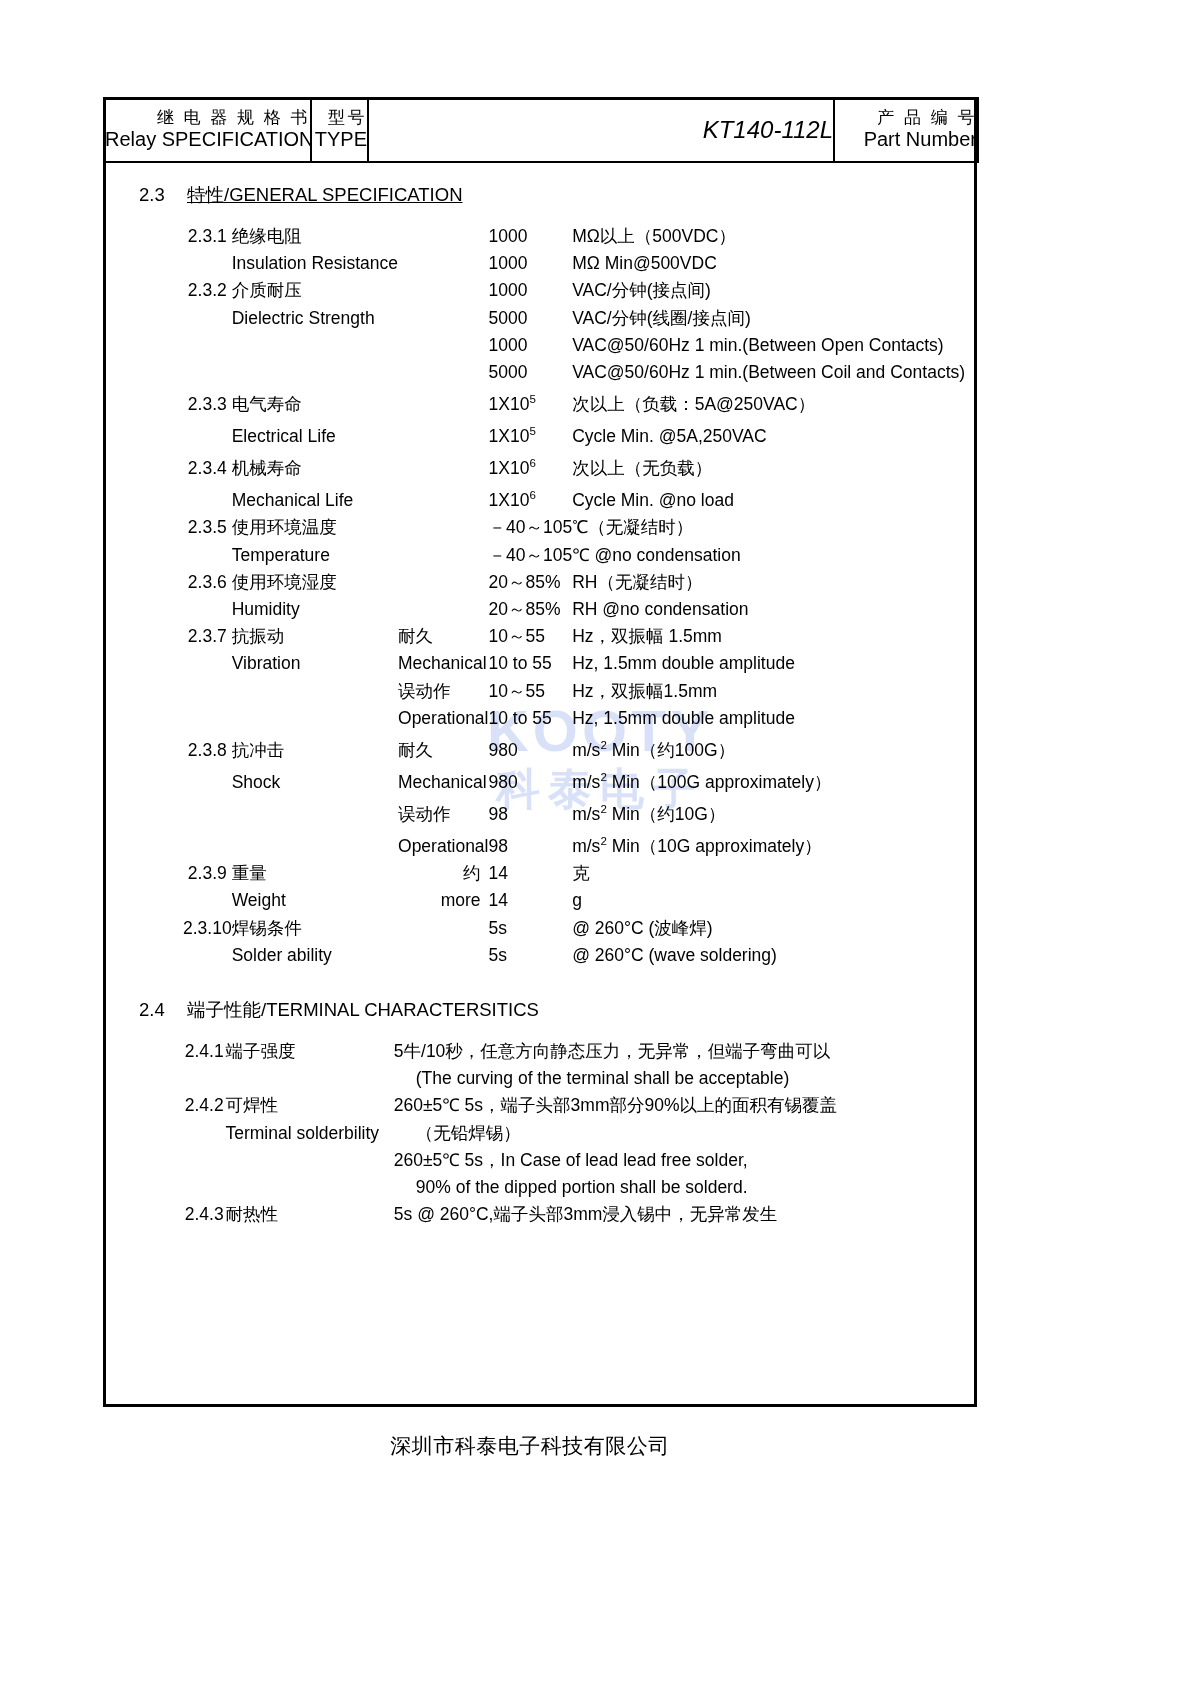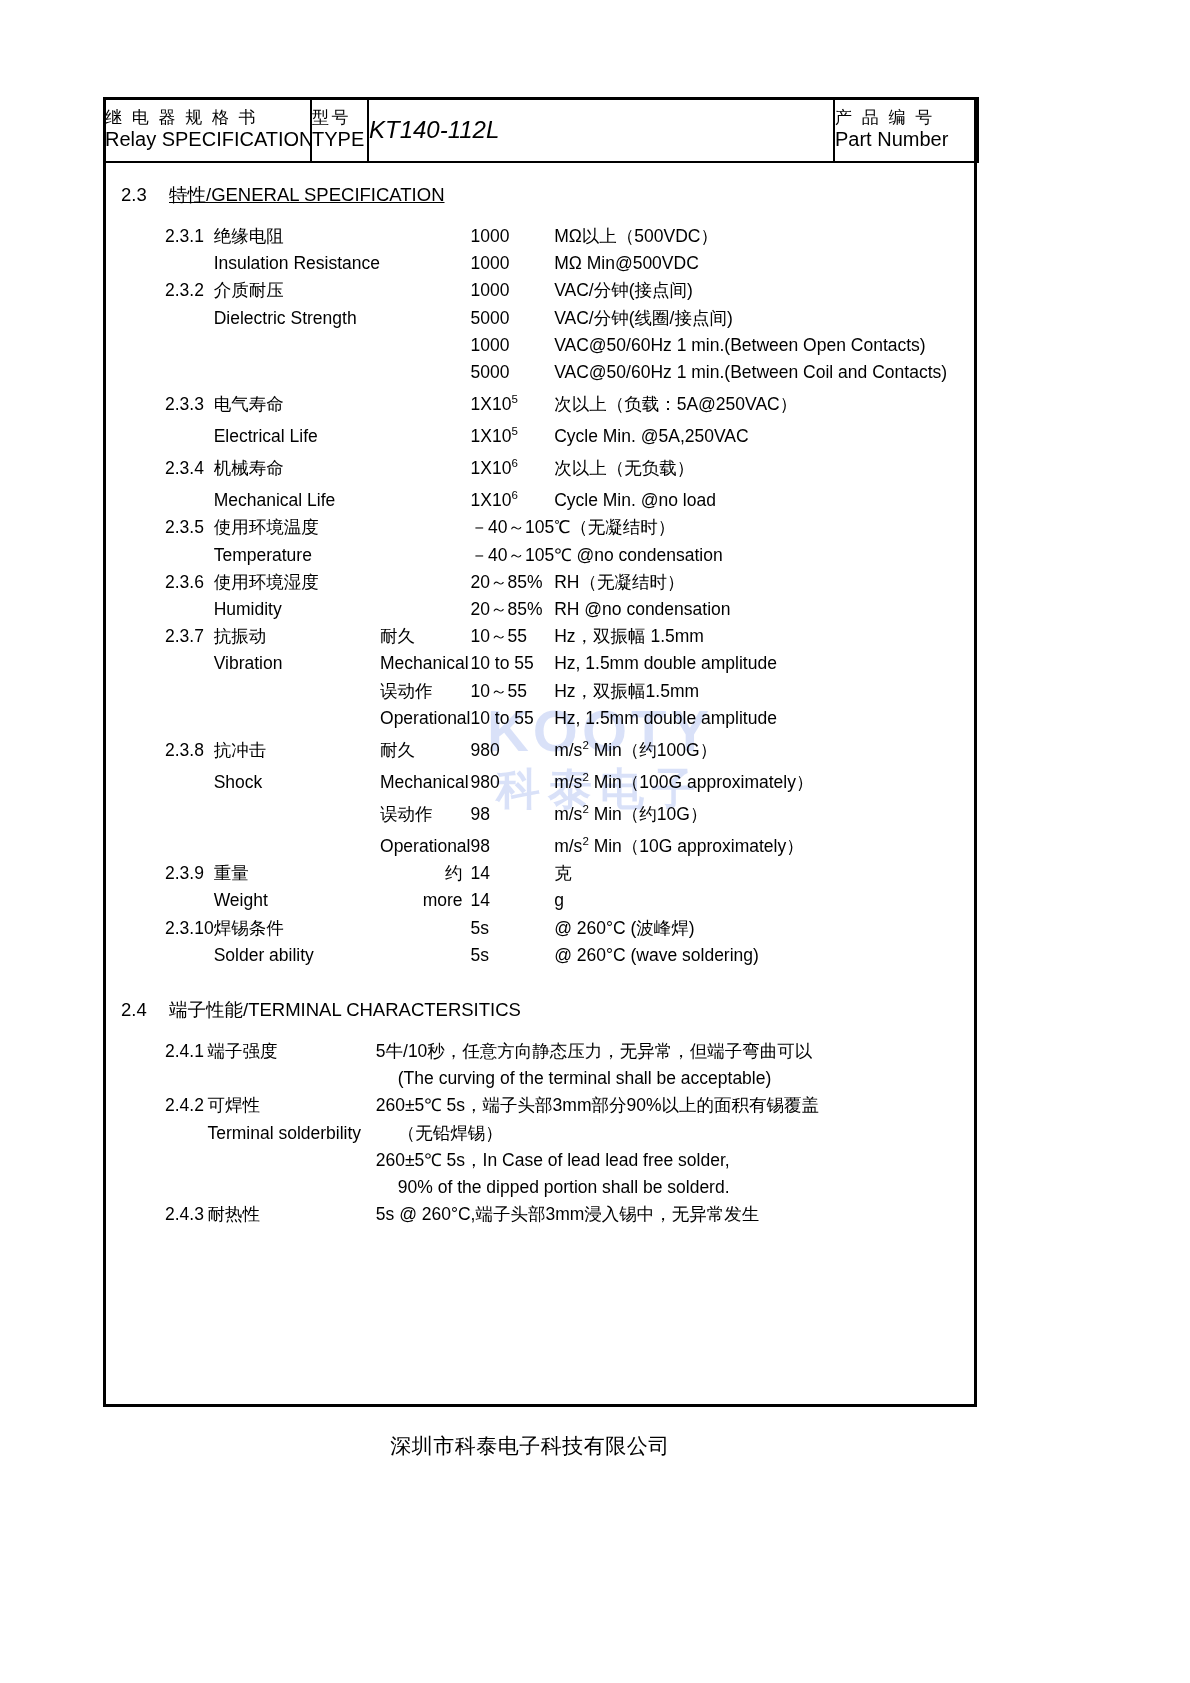--- a/index.html
+++ b/index.html
@@ -37,21 +37,21 @@
     left: 103px;
     top: 97px;
     width: 874px;
     border-collapse: collapse;
     table-layout: fixed;
   }
   .header-table td {
     border: 2px solid #000000;
     padding: 0;
     vertical-align: middle;
-    text-align: left;
+    text-align: right;
     height: 62px;
   }
   .hcell-inner {
     line-height: 1.18;
     font-size: 17px;
     white-space: nowrap;
   }
   .hcell-inner .cn {
     letter-spacing: 2.5px;
     font-size: 17px;
@@ -60,21 +60,21 @@
     font-size: 20px;
   }
   .type-model {
     font-size: 24px;
     font-weight: 400;
     font-style: italic;
   }
   
   .content {
     position: absolute;
-    left: 103px;
+    left: 121px;
     top: 182px;
     width: 716px;
     font-size: 17.5px;
   }
   .sec-head {
     position: relative;
     margin-left: 18px;
     margin-bottom: 16px;
     font-size: 18.5px;
     white-space: nowrap;
@@ -93,21 +93,21 @@
     margin-left: 18px;
     table-layout: fixed;
   }
   table.spec td {
     padding: 0 0 0 0;
     vertical-align: bottom;
     font-size: 17.5px;
     line-height: 27.2px;
     white-space: nowrap;
   }
-  .c-num   { width: 66px; padding-left: 44px !important; }
+  .c-num   { width: 66px; padding-left: 44px !important; text-align: center; }
   .c-label { width: 156px; }
   .c-sub   { width: 100px; }
   .c-val   { width: 74px; }
   .c-unit  { width: auto; }
 
   .right { text-align: right; padding-right: 8px !important; }
 
   .sup { font-size: 11.5px; vertical-align: super; }
 
   .footer {

